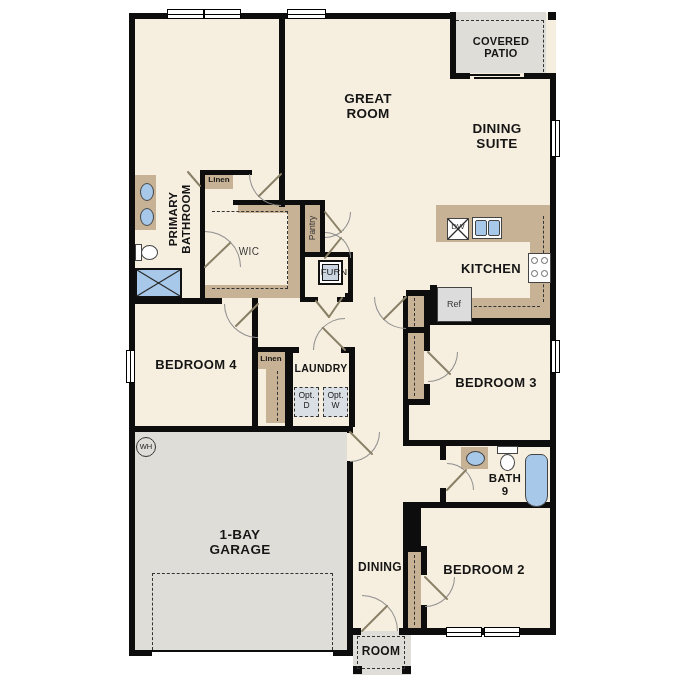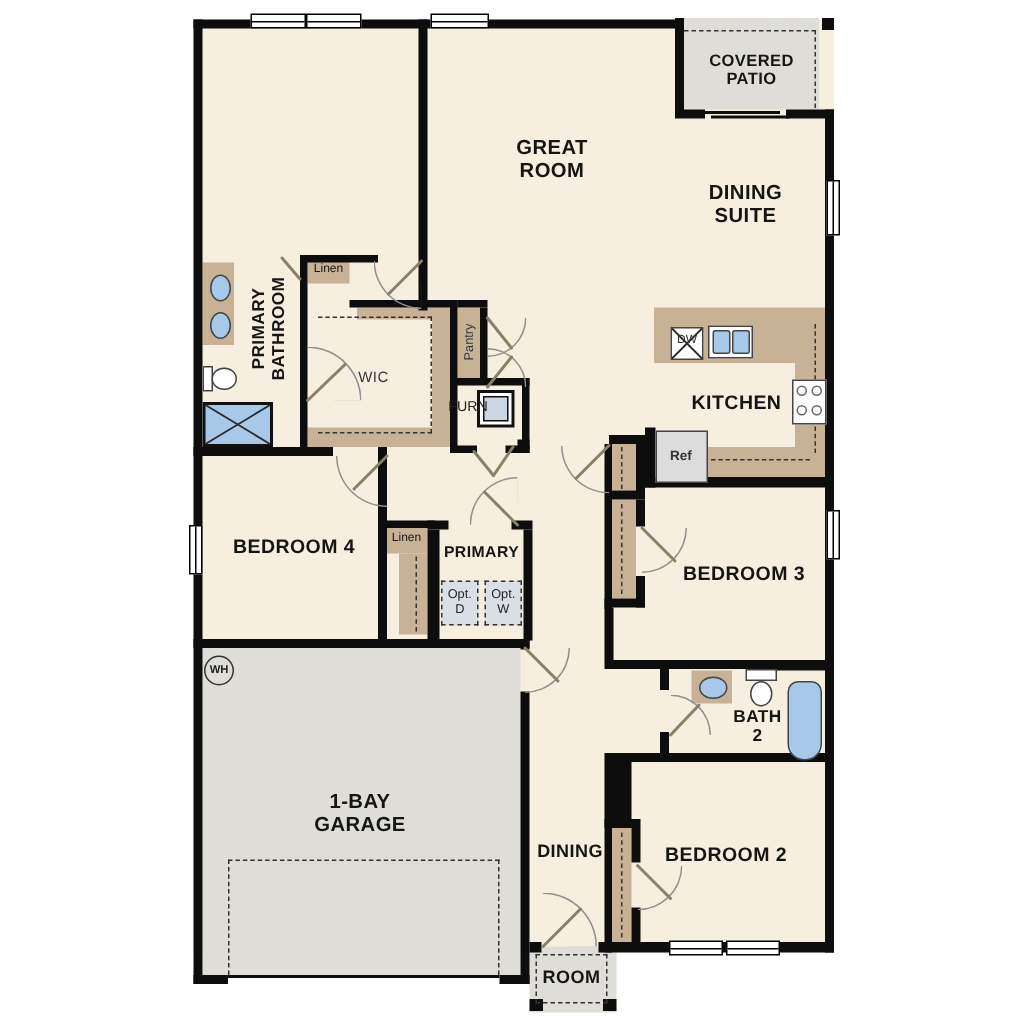--- a/index.html
+++ b/index.html
@@ -6,21 +6,21 @@
   #plan{position:relative;width:687px;height:687px;background:#fff;font-family:"Liberation Sans",sans-serif;overflow:hidden;}
   .abs{position:absolute;}
   .floor{background:#F6EEDF;}
   .gray{background:#DFDDD7;}
   .tan{background:#C8B295;}
   .wall{background:#0D0D0D;}
   .thin{background:#0D0D0D;}
   .blue{background:#A7C8E9;}
   .lbl{position:absolute;transform:translate(-50%,-50%);color:#151515;font-weight:bold;text-align:center;white-space:pre-line;line-height:1.12;letter-spacing:.3px;}
   .lbl.rot{transform:translate(-50%,-50%) rotate(-90deg);}
-  .sm{font-weight:normal;letter-spacing:0;}
+  .sm{font-weight:bold;letter-spacing:0;}
   .win{position:absolute;background:#fff;border:1px solid #000;box-sizing:border-box;}
   .win.h::after{content:"";position:absolute;left:0;right:0;top:45%;height:1px;background:#000;}
   .win.v::after{content:"";position:absolute;top:0;bottom:0;left:45%;width:1px;background:#000;}
   .arc{position:absolute;box-sizing:border-box;border:0 solid #8f8f8f;}
   .arc.bl{border-left-width:1.4px;border-bottom-width:1.4px;border-bottom-left-radius:100%;}
   .arc.br{border-right-width:1.4px;border-bottom-width:1.4px;border-bottom-right-radius:100%;}
   .arc.tr{border-right-width:1.4px;border-top-width:1.4px;border-top-right-radius:100%;}
   .arc.tl{border-left-width:1.4px;border-top-width:1.4px;border-top-left-radius:100%;}
   .dash{position:absolute;box-sizing:border-box;}
   .optbox{position:absolute;background:#D9DFE4;border:1px dashed #333;box-sizing:border-box;}
@@ -201,34 +201,34 @@
 ROOM</div>
   <div class="lbl" style="left:497px;top:136px;font-size:13.5px;">DINING
 SUITE</div>
   <div class="lbl" style="left:501px;top:47px;font-size:11px;">COVERED
 PATIO</div>
   <div class="lbl" style="left:484px;top:269px;font-size:13px;padding-left:14px;">KITCHEN</div>
   <div class="lbl rot" style="left:180px;top:219px;font-size:11.5px;">PRIMARY
 BATHROOM</div>
   <div class="lbl" style="left:249px;top:252px;font-size:10px;font-weight:normal;color:#3a3a3a;">WIC</div>
   <div class="lbl" style="left:196px;top:365px;font-size:13px;">BEDROOM 4</div>
-  <div class="lbl" style="left:321px;top:369px;font-size:10.5px;">PRIMARY</div>
+  <div class="lbl" style="left:321px;top:369px;font-size:10.5px;">LAUNDRY</div>
   <div class="lbl" style="left:496px;top:383px;font-size:13px;">BEDROOM 3</div>
   <div class="lbl" style="left:505px;top:485px;font-size:11.5px;">BATH
-2</div>
+9</div>
   <div class="lbl" style="left:484px;top:570px;font-size:13px;">BEDROOM 2</div>
   <div class="lbl" style="left:240px;top:542px;font-size:13.5px;">1-BAY
 GARAGE</div>
   <div class="lbl" style="left:380px;top:568px;font-size:12px;">DINING</div>
   <div class="lbl" style="left:381px;top:652px;font-size:12px;">ROOM</div>
   <div class="lbl sm" style="left:219px;top:180px;font-size:8px;">Linen</div>
   <div class="lbl sm" style="left:271px;top:359px;font-size:8px;">Linen</div>
   <div class="lbl rot sm" style="left:312.5px;top:228px;font-size:8.5px;font-weight:normal;color:#333;">Pantry</div>
-  <div class="lbl sm" style="left:312px;top:272px;font-size:9.5px;font-weight:normal;color:#222;">FURN</div>
+  <div class="lbl sm" style="left:334px;top:272px;font-size:9.5px;font-weight:normal;color:#222;">FURN</div>
   <div class="lbl sm" style="left:458px;top:227px;font-size:8px;font-weight:normal;color:#333;">DW</div>
-  <div class="lbl sm" style="left:454px;top:304px;font-size:9px;font-weight:bold;color:#333;text-align:right;">Ref</div>
+  <div class="lbl sm" style="left:454px;top:304px;font-size:9px;font-weight:normal;color:#333;text-align:right;">Ref</div>
   <div class="lbl sm" style="left:306.5px;top:401px;font-size:8.5px;font-weight:normal;color:#222;">Opt.
 D</div>
   <div class="lbl sm" style="left:335.5px;top:401px;font-size:8.5px;font-weight:normal;color:#222;">Opt.
 W</div>
-  <div class="lbl sm" style="left:146px;top:447px;font-size:7.5px;font-weight:bold;color:#222;">WH</div>
+  <div class="lbl sm" style="left:146px;top:447px;font-size:7.5px;font-weight:normal;color:#222;">WH</div>
 
 </div>
 
 </body></html>

